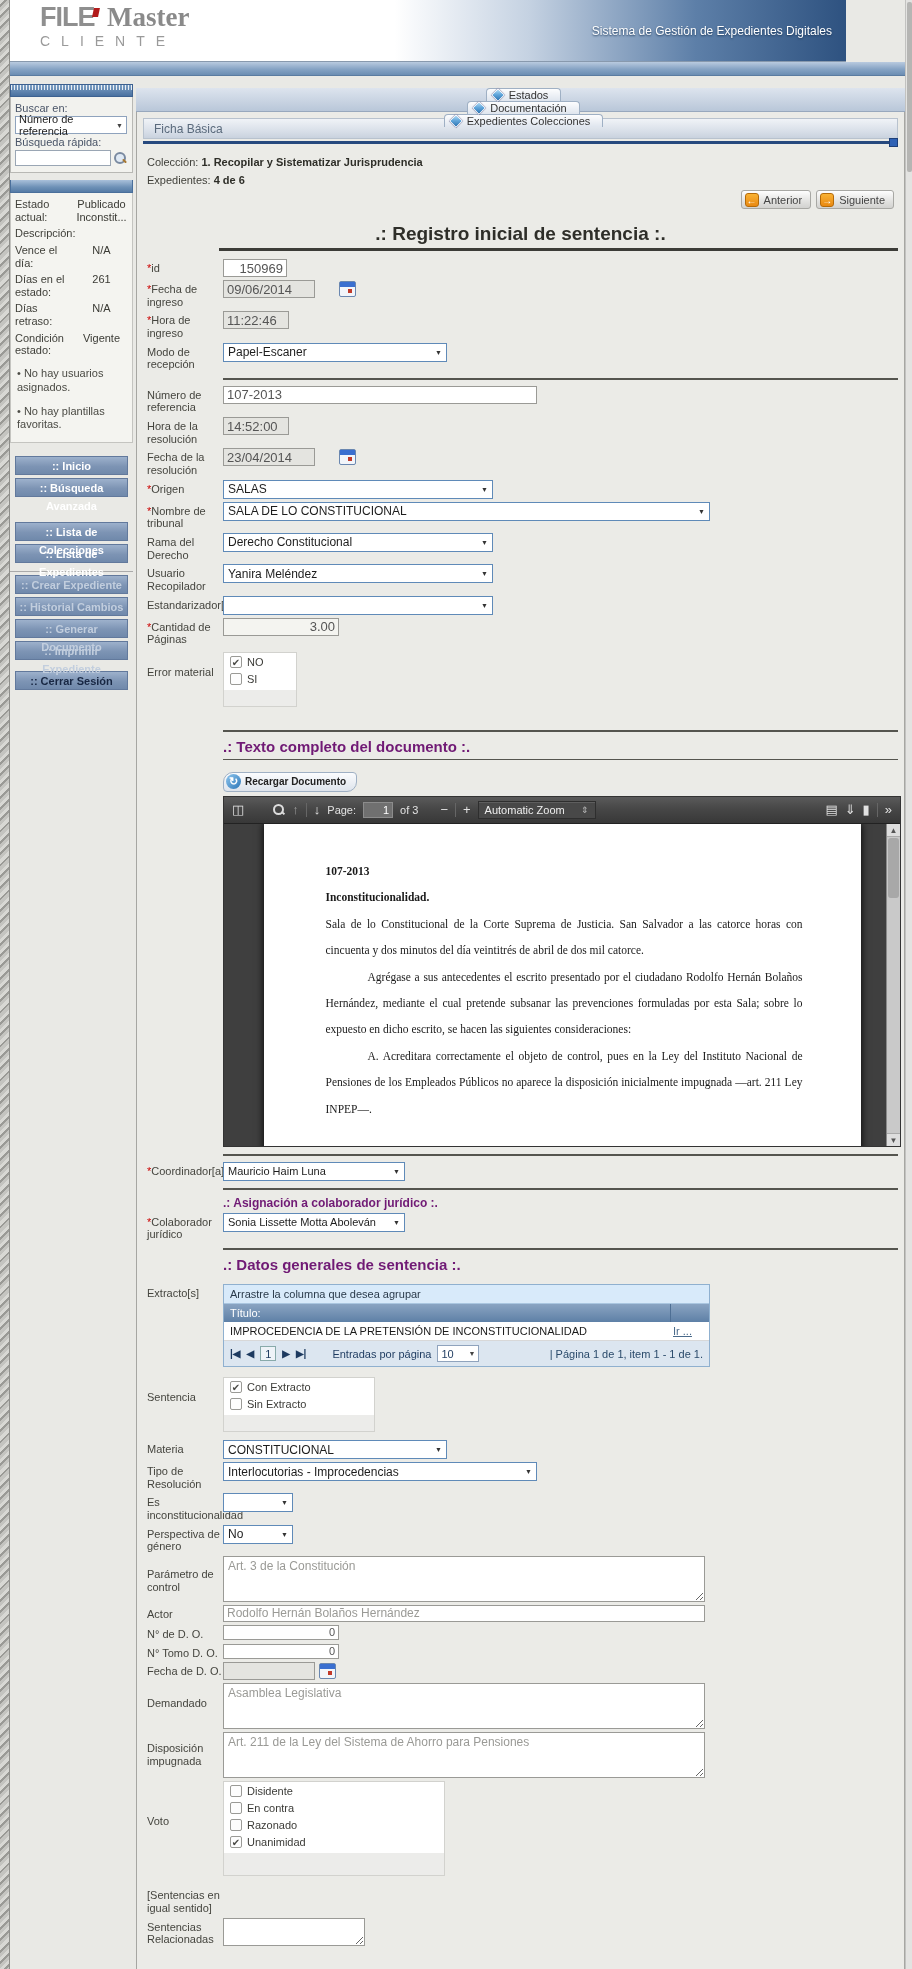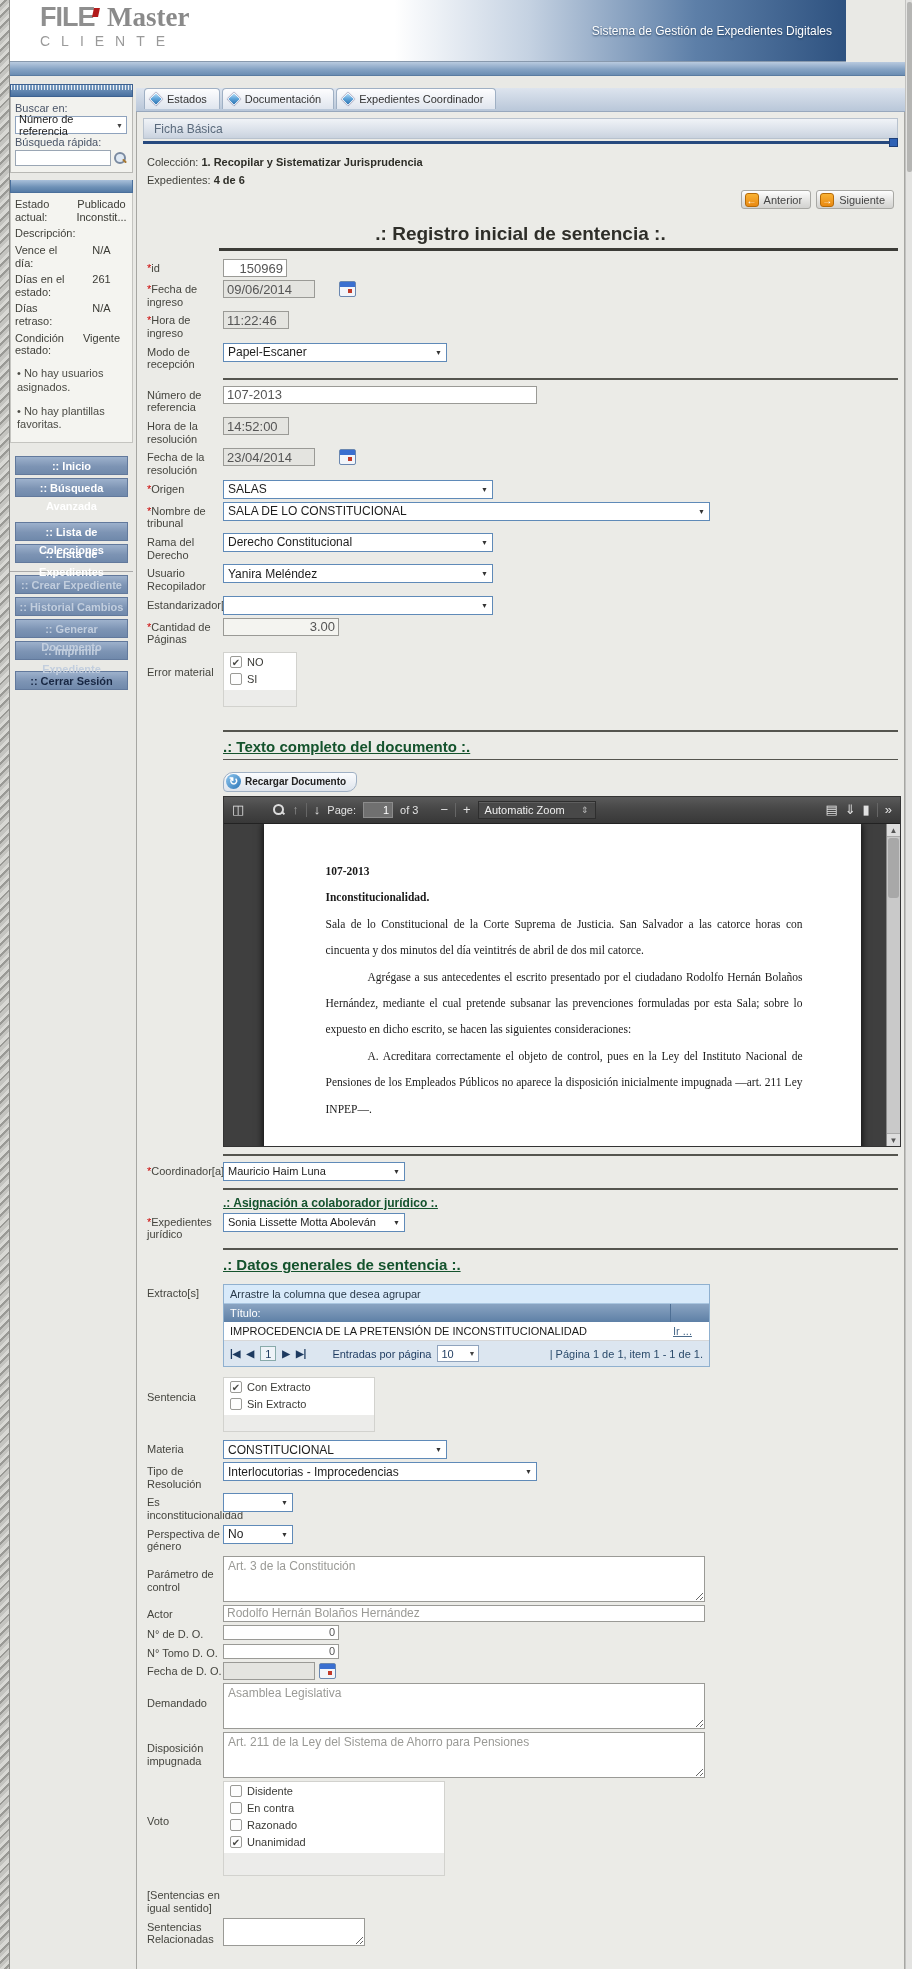--- a/index.html
+++ b/index.html
@@ -54,21 +54,21 @@
   .sb-note::before { content:"•  "; }
   .sb-btn { width:113px; margin:3px auto 0 auto; height:19px; line-height:18px; text-align:center;
     background:linear-gradient(180deg,#9db1cc 0%,#7d94b4 55%,#7089ab 100%); border:1px solid #62799c;
     font-size:11px; font-weight:bold; color:#ffffff; cursor:pointer; }
   .sb-btn.dis { color:#c2cede; }
   .sb-btn.dark { color:#182743; }
   .sb-hr { border-top:1px solid #aaa; margin:8px 0 2px 0; }
 
   
   .main { position:absolute; left:136px; top:88px; width:769px; }
-  .tabsrow { height:24px; background:linear-gradient(180deg,#dde4ee 0%,#b9c7d9 100%); border-bottom:1px solid #98a8bd; display:flex; align-items:flex-start; padding-left:8px; }
+  .tabsrow { height:24px; background:linear-gradient(180deg,#dde4ee 0%,#b9c7d9 100%); border-bottom:1px solid #98a8bd; display:flex; align-items:center; padding-left:8px;flex-direction:column; }
   .tab { display:flex; align-items:center; gap:5px; height:21px; padding:0 12px 0 5px;
     background:linear-gradient(180deg,#fdfdfe 0%,#dfe5ee 100%); border:1px solid #9fb0c4; border-bottom:none;
     border-radius:4px 4px 0 0; font-size:11px; color:#333; margin-right:2px; cursor:pointer; }
   .tabicon { width:12px; height:12px; background:linear-gradient(135deg,#bfe2f8 0%,#63a8dc 45%,#2a6fae 100%); transform:rotate(45deg) scale(.82); border:1px solid #fff; box-shadow:0 0 1px #447; }
 
   .panel { border:1px solid #a6a6a2; border-top:none; background:#ebebe7; min-height:1848px; padding:6px 6px 30px 6px; }
 
   .fichabar { height:21px; background:linear-gradient(180deg,#f0f3f7 0%,#d6dde7 70%,#c9d2de 100%);
     border:1px solid #b8c2ce; font-size:12px; color:#5a6a7c; line-height:20px; padding-left:10px; }
   .fichaline { position:relative; height:3px; background:#26497e; margin-top:2px; }
@@ -98,21 +98,21 @@
   .sel::after { content:"▼"; font-size:7px; color:#333; margin-left:auto; padding-left:6px; }
   .cal { position:relative; display:inline-block; width:17px; height:16px; background:#f2f5fa; border:1px solid #6a87b0; border-radius:2px; }
   .cal::before { content:""; position:absolute; left:0; top:0; right:0; height:5px; background:#3a6fd0; }
   .cal::after { content:""; position:absolute; right:3px; bottom:3px; width:4px; height:4px; background:#c23a2a; }
   .cbbox { background:#fff; border:1px solid #d2d2ce; padding:3px 6px 0 6px; }
   .cbrow { display:flex; align-items:center; gap:5px; margin-bottom:5px; }
   .cb { width:12px; height:12px; flex:none; border:1px solid #9a9a96; background:#fdfdfd; border-radius:2px; font-size:10px; line-height:11px; text-align:center; color:#4a4a46; }
   .cblab { font-size:11px; color:#3c3c38; }
   .boxfoot { height:16px; background:#ececea; margin:0 -6px; }
   .sep { border-top:2px solid #55554f; margin:7px 0 6px 80px; }
-  .sechead { font-size:15px; font-weight:bold; color:#14532d; margin:4px 0 2px 80px;text-decoration:underline; }
+  .sechead { font-size:15px; font-weight:bold; color:#701a75; margin:4px 0 2px 80px; }
   .sechead.sm { font-size:12px; }
 
   
   .reloadbtn { display:inline-flex; align-items:center; gap:4px; height:20px; padding:0 10px 0 2px; margin:6px 0 4px 80px;
     background:linear-gradient(180deg,#fbfcfe 0%,#dee4ec 100%); border:1px solid #9fb0c4; border-radius:10px 4px 10px 4px;
     font-size:10px; font-weight:bold; color:#222; cursor:pointer; }
   .reloadicon { width:15px; height:15px; border-radius:50%; background:linear-gradient(135deg,#8fc6ee,#2d77b8); color:#fff; font-size:11px; line-height:15px; text-align:center; }
 
   
   .pdf { width:678px; margin-left:80px; border:1px solid #333; }
@@ -233,21 +233,21 @@
       <div class="tab">
           <span class="tabicon"></span>
           <span>Estados</span>
         </div>
       <div class="tab">
           <span class="tabicon"></span>
           <span>Documentación</span>
         </div>
       <div class="tab">
           <span class="tabicon"></span>
-          <span>Expedientes Coordinador</span>
+          <span>Expedientes Colecciones</span>
         </div>
     </div>
 
     <div class="panel">
       <div class="fichabar">Ficha Básica</div>
       <div class="fichaline">
           <span class="endsq"></span>
         </div>
 
       <div class="colrow"><span>Colección:</span> <b>1. Recopilar y Sistematizar Jurisprudencia</b></div>
@@ -441,21 +441,21 @@
         <div class="ctl">
             <div class="sel" style="width:182px;font-size:11px;">
               <span>Mauricio Haim Luna</span>
             </div>
           </div>
         </div>
       <div class="sep"></div>
 
       <div class="sechead sm">.: Asignación a colaborador jurídico :.</div>
       <div class="frow">
-          <div class="lbl"><span class="req">*</span><span>Expedientes jurídico</span></div>
+          <div class="lbl"><span class="req">*</span><span>Colaborador jurídico</span></div>
         <div class="ctl">
             <div class="sel" style="width:182px;font-size:11px;">
               <span>Sonia Lissette Motta Aboleván</span>
             </div>
           </div>
         </div>
       <div class="sep"></div>
 
       <div class="sechead">.: Datos generales de sentencia :.</div>
       <div style="height:6px;"></div>

